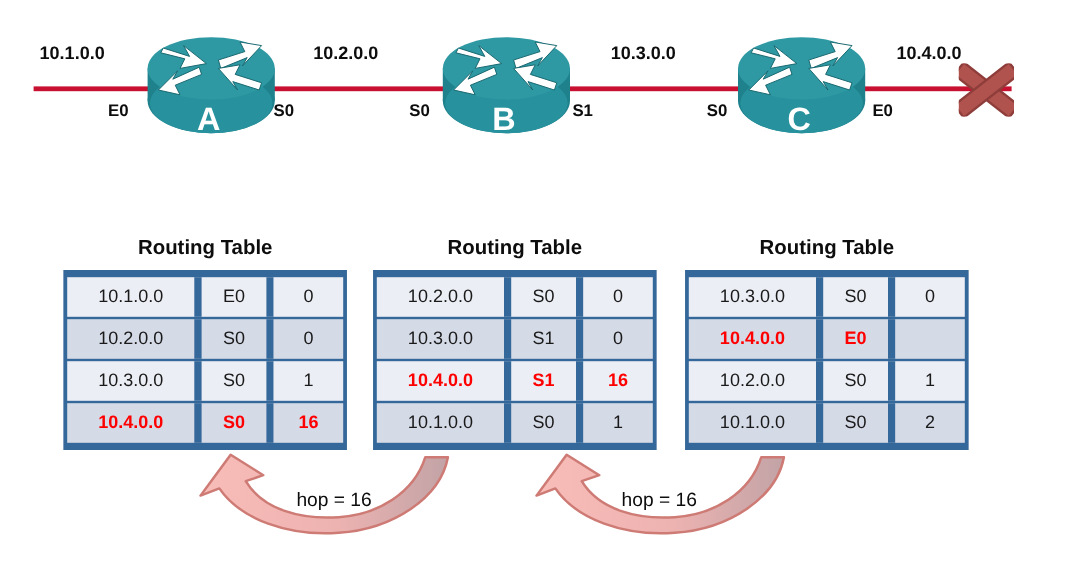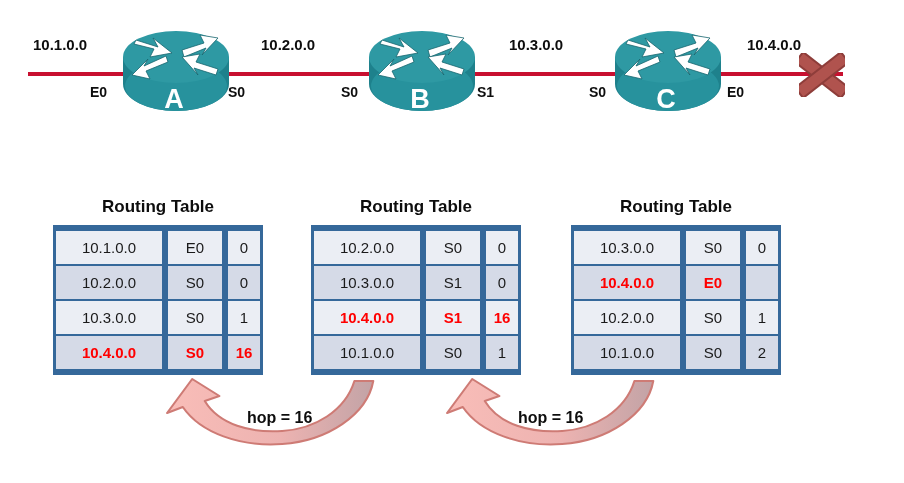--- a/index.html
+++ b/index.html
@@ -9,41 +9,41 @@
   }
   .abs{position:absolute;}
   
   #net-line{left:28px;top:72px;width:815px;height:4px;background:#C81030;z-index:1;}
   .net-label{top:36px;width:80px;font-size:15px;font-weight:bold;color:#0d0d0d;z-index:2;}
   .if-label{top:84px;width:34px;font-size:14px;font-weight:bold;color:#0d0d0d;z-index:4;}
   .router{width:108px;height:84px;z-index:3;}
   .router svg{display:block;}
   #x-icon{left:799px;top:53px;z-index:4;}
   
-  .rt-block{top:196px;width:210px;z-index:2;}
+  .rt-block{top:196px;width:236px;z-index:2;}
   .rt-title{text-align:center;font-size:17px;font-weight:bold;color:#0d0d0d;height:21px;line-height:21px;}
   .rt-table{margin-top:8px;border:3px solid #35689A;border-top-width:6px;border-bottom-width:6px;background:#35689A;}
   .trow{display:flex;height:33px;}
   .trow + .trow{border-top:2px solid #35689A;}
   .trow:nth-child(odd) .tcell{background:#EBEEF4;}
   .trow:nth-child(even) .tcell{background:#D5DAE7;}
   .tcell{display:flex;align-items:center;justify-content:center;font-size:15px;color:#1a1a1a;}
   .tcell.c0{width:106px;}
   .tcell.c1{width:54px;border-left:6px solid #35689A;border-right:6px solid #35689A;}
   .tcell.c2{flex:1;}
   .trow.poisoned .tcell{color:#FF0000;font-weight:bold;}
   
   #down-badge{left:742px;top:238px;width:120px;height:76px;z-index:6;}
   #down-badge .badge-text{
     position:absolute;left:0;top:0;width:120px;height:76px;display:flex;align-items:center;justify-content:center;
     color:#ffffff;font-size:16px;font-weight:bold;letter-spacing:.5px;
   }
   
   .hop-arrow{top:377px;width:225px;height:75px;z-index:1;}
-  .hop-label{top:409px;width:100px;font-size:16px;font-weight:bold;color:#0d0d0d;z-index:2;}
+  .hop-label{top:409px;width:100px;font-size:16px;font-weight:normal;color:#0d0d0d;z-index:2;}
 </style>
 </head>
 <body>
 
 <div id="stage">
 
   <div class="abs" id="net-line"></div>
 
   <div class="abs net-label" style="left:33px;">10.1.0.0</div>
   <div class="abs net-label" style="left:261px;">10.2.0.0</div>

